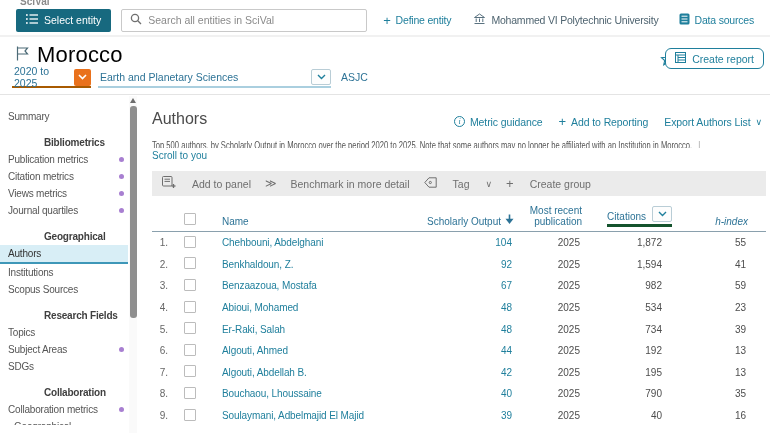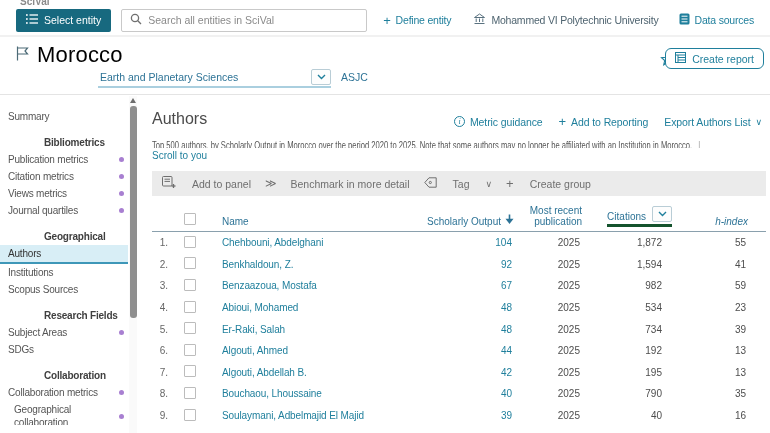--- a/index.html
+++ b/index.html
@@ -190,20 +190,28 @@
           <line x1="0.5" y1="3" x2="10.5" y2="3"></line>
           <line x1="3" y1="3" x2="3" y2="10.5"></line>
           <line x1="3" y1="5.5" x2="10.5" y2="5.5"></line>
           <line x1="3" y1="8" x2="10.5" y2="8"></line>
         </svg>
     </span>
     <span>Create report</span>
   </button>
 
   <div class="filter-row">
+    <div class="year-ctrl">
+      <span class="txt">2020 to 2025</span>
+      <span class="orange-box">
+        <svg width="9" height="6" viewBox="0 0 9 6" fill="none" stroke="#fff" stroke-width="1.6">
+            <path d="M1 1 L4.5 4.5 L8 1"></path>
+          </svg>
+      </span>
+    </div>
     <div class="subject-ctrl">
       <span class="txt">Earth and Planetary Sciences</span>
       <span class="chev-box">
         <svg width="9" height="6" viewBox="0 0 9 6" fill="none" stroke="#1f7f9c" stroke-width="1.4">
             <path d="M1 1 L4.5 4.5 L8 1"></path>
           </svg>
       </span>
     </div>
     <span class="asjc">ASJC</span>
   </div>
@@ -234,20 +242,23 @@
       <div class="side-item selected">
         <span>Authors</span>
       </div>
       <div class="side-item">
         <span>Institutions</span>
       </div>
       <div class="side-item">
         <span>Scopus Sources</span>
       </div>
       <div class="side-head"><span>Research Fields</span></div>
+      <div class="side-item">
+        <span>Topics</span>
+      </div>
       <div class="side-item">
         <span>Subject Areas</span>
         <span class="dot"></span>
       </div>
       <div class="side-item">
         <span>SDGs</span>
       </div>
       <div class="side-head"><span>Collaboration</span></div>
       <div class="side-item">
         <span>Collaboration metrics</span>

